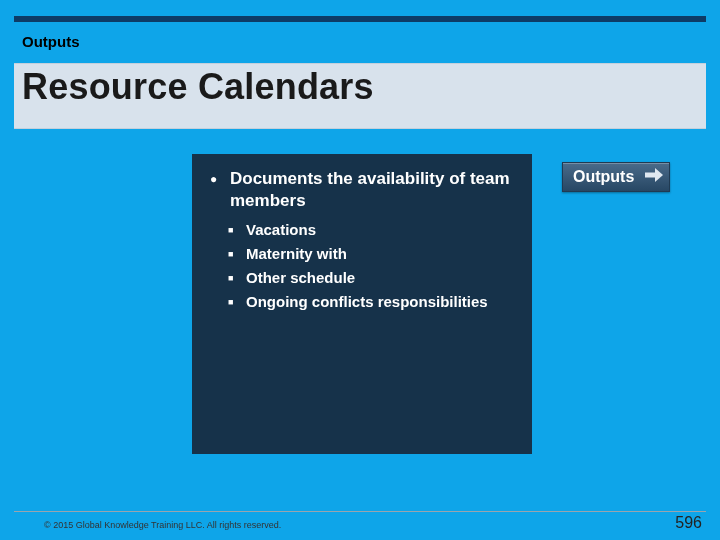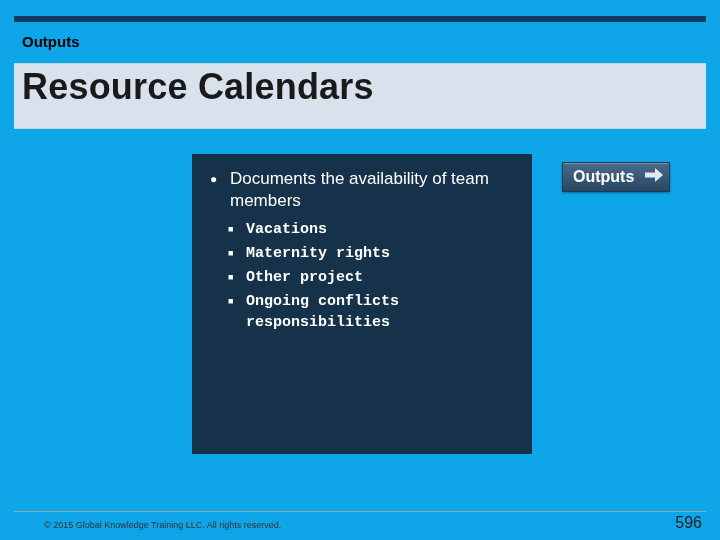--- a/index.html
+++ b/index.html
@@ -9,24 +9,24 @@
   .top-rule { position: absolute; left: 14px; right: 14px; top: 16px; height: 6px; background: #0d3b66; }
 
   .header-band { position: absolute; left: 14px; right: 14px; top: 63px; height: 66px; background: #d8e2ec; border-top: 1px solid #c4d0dc; border-bottom: 1px solid #c4d0dc; }
 
   .kicker { position: absolute; left: 22px; top: 33px; font-size: 15px; font-weight: 700; color: #000; }
   .title  { position: absolute; left: 22px; top: 66px; font-size: 36px; font-weight: 700; color: #1a1a1a; letter-spacing: 0.2px; }
 
   .body-box { position: absolute; left: 192px; top: 154px; width: 340px; height: 300px; background: #16324a; color: #fff; padding: 14px 18px 18px 18px; }
 
   .lvl1 { list-style: none; }
-  .lvl1 > li { position: relative; padding-left: 20px; font-size: 17px; font-weight: 400; line-height: 1.28; margin-bottom: 6px; }
+  .lvl1 > li { position: relative; padding-left: 20px; font-size: 17px; font-weight: 700; line-height: 1.28; margin-bottom: 6px; }
   .lvl1 > li::before { content: "●"; position: absolute; left: 0; top: 0; font-size: 12px; line-height: 22px; }
 
-  .lvl2 { list-style: none; margin-top: 8px; margin-left: 18px; font-family: Liberation Mono, monospace; }
+  .lvl2 { list-style: none; margin-top: 8px; margin-left: 18px; }
   .lvl2 > li { position: relative; padding-left: 18px; font-size: 15px; font-weight: 700; line-height: 1.35; margin-bottom: 4px; }
   .lvl2 > li::before { content: "■"; position: absolute; left: 0; top: 0; font-size: 9px; line-height: 20px; }
 
   .badge { position: absolute; left: 562px; top: 162px; width: 108px; height: 30px;
            background: linear-gradient(#4a6b8a, #274764); color: #fff; font-size: 16px; font-weight: 700;
            display: flex; align-items: center; padding-left: 10px; border: 1px solid #203a52;
            box-shadow: 0 1px 2px rgba(0,0,0,0.35), inset 0 1px 0 rgba(255,255,255,0.25); }
   .badge .arrow { position: absolute; right: 6px; top: 50%; transform: translateY(-50%); }
 
   .footer-rule { position: absolute; left: 14px; right: 14px; bottom: 28px; height: 1px; background: #9aa4ae; }
@@ -44,22 +44,22 @@
 
   <div class="header-band"></div>
   <div class="title">Resource Calendars</div>
 
   <div class="body-box">
     <ul class="lvl1">
       <li><span>Documents the availability of team members</span></li>
     </ul>
     <ul class="lvl2">
       <li><span>Vacations</span></li>
-      <li><span>Maternity rights</span></li>
-      <li><span>Other project</span></li>
+      <li><span>Maternity with</span></li>
+      <li><span>Other schedule</span></li>
       <li><span>Ongoing conflicts responsibilities</span></li>
     </ul>
   </div>
 
   <div class="badge">
     <span>Outputs</span>
     <span class="arrow">
       <svg width="18" height="14" viewBox="0 0 18 14">
         <rect x="0" y="4.5" width="10" height="5" fill="#dfe8f1"></rect>
         <polygon points="10,0 18,7 10,14" fill="#dfe8f1"></polygon>

